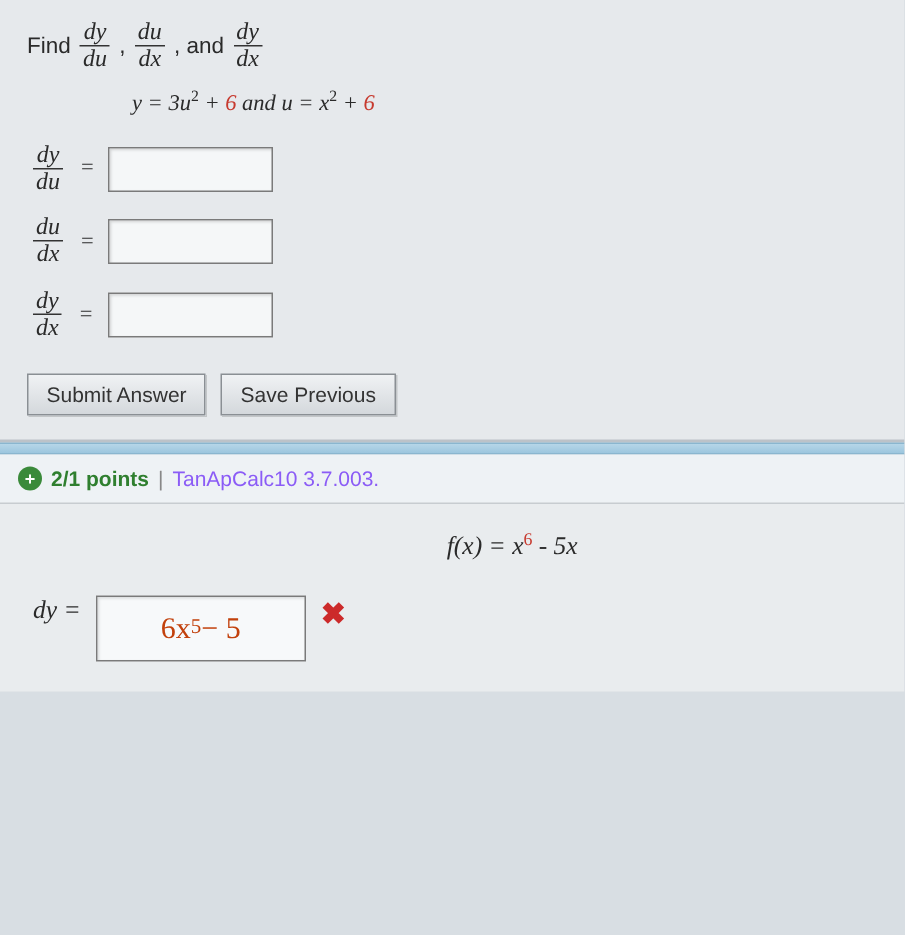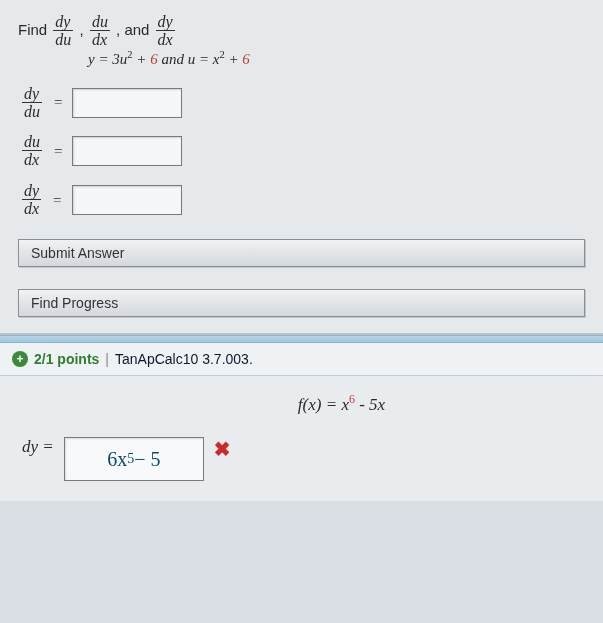--- a/index.html
+++ b/index.html
@@ -12,25 +12,25 @@
     height: 623px;
     overflow: hidden;
     color: #2a2a2a;
     font-size: 15px;
   }
   .q1 {
     background: #e6e9ec;
     padding: 14px 18px 16px 18px;
     border-bottom: 2px solid #bcc2c8;
   }
-  .prompt-line { line-height: 1.4; }
+  .prompt-line { margin-bottom: 10px; line-height: 1.4; }
   .frac {
     display: inline-block;
     vertical-align: middle;
-    text-align: left;
+    text-align: center;
     font-style: italic;
     font-family: "Times New Roman", serif;
     font-size: 16px;
     margin: 0 2px;
   }
   .frac .num { display:block; border-bottom: 1.2px solid #333; padding: 0 2px; line-height:1; }
   .frac .den { display:block; padding: 0 2px; line-height:1.1; }
   .mathline {
     font-family: "Times New Roman", serif;
     font-style: italic;
@@ -47,21 +47,21 @@
     padding-left: 2px;
   }
   .eq { font-family: "Times New Roman", serif; }
   .ansbox {
     width: 110px;
     height: 30px;
     border: 1px solid #7a7a7a;
     background: #f5f7f8;
     box-shadow: inset 1px 1px 2px rgba(0,0,0,0.15);
   }
-  .btnrow { margin-top: 22px; display:flex; gap:22px;flex-direction:column; }
+  .btnrow { margin-top: 22px; display:flex; gap:10px; }
   .btn {
     border: 1px solid #8a8f94;
     background: linear-gradient(#f0f2f4,#d4d8dc);
     padding: 5px 12px;
     font-size: 14px;
     color: #333;
     box-shadow: 1px 1px 0 rgba(0,0,0,0.15);
     cursor: pointer;
   }
   .sepbar {
@@ -86,21 +86,21 @@
     background:#3a8a3a;
     color:#fff;
     align-items:center;
     justify-content:center;
     font-size:12px;
     font-weight:bold;
   }
   .score-points { color:#2f7f2f; font-weight:bold; }
   .score-sep { color:#888; }
   .prev-link { color:#1a5fa8; }
-  .assign-ref { color:#0f172a; }
+  .assign-ref { color:#8b5cf6; }
   .q2 {
     background:#e9ecee;
     padding: 16px 18px 20px 18px;
   }
   .q2 .prompt { margin-bottom: 12px; }
   .q2 .fdef {
     font-family:"Times New Roman", serif;
     font-style: italic;
     padding-left: 80px;
     margin-bottom: 22px;
@@ -114,21 +114,21 @@
     width: 140px;
     height: 44px;
     border: 1px solid #7a7a7a;
     background:#f7f9fa;
     box-shadow: inset 1px 1px 2px rgba(0,0,0,0.12);
     display:flex;
     align-items:center;
     justify-content:center;
     font-family:"Times New Roman", serif;
     font-size:20px;
-    color:#0c4a6e;
+    color:#c2410c;
   }
   .wrongmark {
     color:#cc2a2a;
     font-weight:bold;
     font-size:20px;
   }
   sup.redexp { color:#c73a2f; font-style:normal; }
 </style>
 </head>
 <body>
@@ -180,21 +180,21 @@
     <span class="frac">
       <span class="num">dy</span>
       <span class="den">dx</span>
     </span>
     <span class="eq">=</span>
     <div class="ansbox"></div>
   </div>
 
   <div class="btnrow">
     <div class="btn">Submit Answer</div>
-    <div class="btn">Find Progress</div>
+    <div class="btn">Save Previous</div>
   </div>
 </div>
 
 <div class="sepbar"></div>
 
 <div class="scorebar">
   <span class="plusicon">+</span>
   <span class="score-points">2/1 points</span>
   <span class="score-sep">|</span>
   <span class="assign-ref">TanApCalc10 3.7.003.</span>

